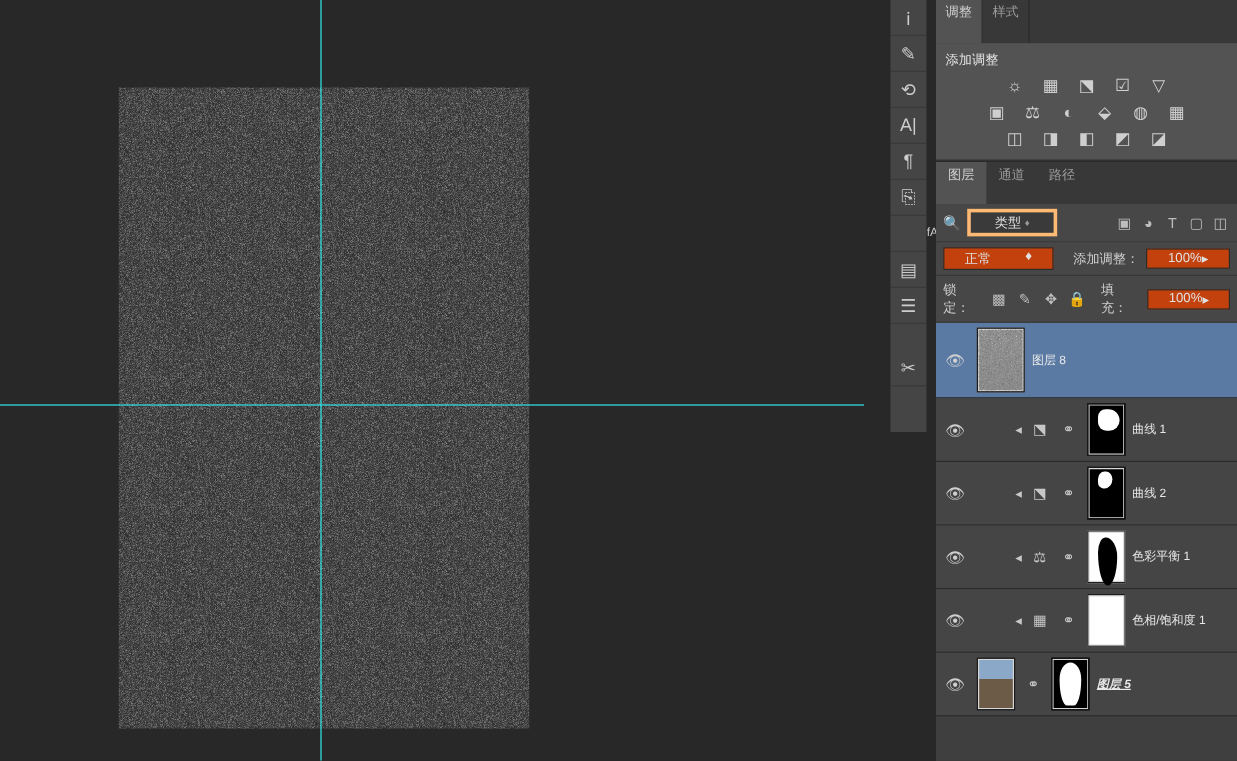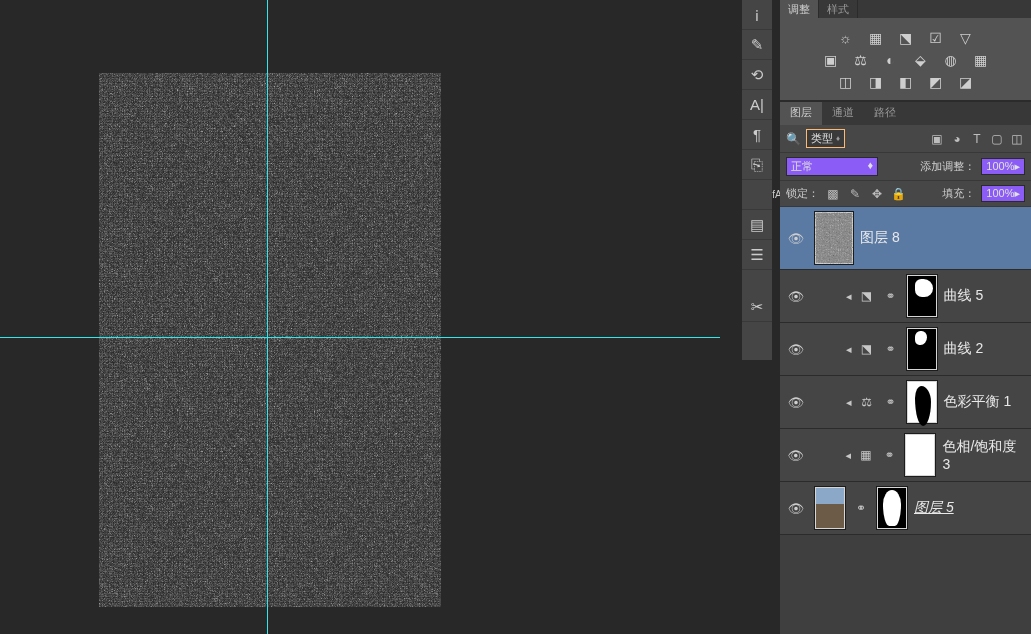--- a/index.html
+++ b/index.html
@@ -63,21 +63,21 @@
   
   .right-panels {
     position: absolute;
     left: 780px; top: 0; right: 0; bottom: 0;
     background: #454545;
     display: flex;
     flex-direction: column;
   }
   .adjust-tabs {
     display: flex;
-    height: 18px;
+    height: 36px;
     background: #383838;
   }
   .adjust-tabs .tab {
     padding: 2px 8px;
     color: #cfcfcf;
     border-right: 1px solid #2b2b2b;
     background:#535353;
   }
   .adjust-tabs .tab.dim { color:#999; background:transparent; }
   .adjust-section {
@@ -94,63 +94,63 @@
   }
   .adj-icon {
     color:#cfcfcf;
     font-size:14px;
     width:18px; text-align:center;
   }
 
   
   .layers-tabs {
     display: flex;
-    height: 24px;
+    height: 36px;
     background: #383838;
     border-top: 1px solid #2b2b2b;
   }
   .layers-tabs .tab {
     padding: 3px 10px;
     color: #cfcfcf;
   }
   .layers-tabs .tab.active { background:#535353; }
   .layers-tabs .tab.dim { color:#999; }
 
   .layers-header {
     background:#474747;
     padding:4px 6px;
     border-bottom: 1px solid #383838;
     display:flex; align-items:center; gap:4px;
   }
   .drop {
     background:#3a3a3a;
-    border:1px solid #fdba74;
-    padding:1px 4px;
+    border:3px solid #fdba74;
+    padding:1px 20px;
     color:#e0e0e0;
     font-size:11px;
     display:flex; align-items:center; gap:3px;
   }
   .drop .arr { font-size:8px; color:#999; }
   .mini-icon {
     width:16px; height:14px;
     display:flex; align-items:center; justify-content:center;
     color:#bdbdbd; font-size:12px;
   }
 
   .layers-row2, .layers-row3 {
     background:#474747;
     padding:4px 6px;
     border-bottom:1px solid #383838;
     display:flex; align-items:center; gap:6px;
     font-size:11px; color:#cfcfcf;
   }
   .layers-row2 .sel, .layers-row3 .sel {
-    background:#8b5cf6;
+    background:#c2410c;
     border:1px solid #2b2b2b;
-    padding:1px 4px;
+    padding:1px 17px;
     min-width:36px;
     display:flex; justify-content:space-between;
     color:#e0e0e0;
   }
   .flex-sp { flex:1; }
 
   
   .layer-list {
     flex:1;
     overflow:hidden;
@@ -226,23 +226,23 @@
   }
   .thumb.mask-blob3::after{
     content:""; position:absolute;
     right:6px; top:5px;
     width:16px; height:40px;
     background:#000;
     border-radius:40% 60% 50% 50% / 30% 40% 60% 70%;
   }
   .layer .name {
     color:#e8e8e8;
-    font-size:14px;
-  }
-  .layer .name.italic { font-style: italic; text-decoration: underline; }
+    font-size:10px;
+  }
+  .layer .name.italic { font-style: italic; text-decoration: underline; font-weight: bold; }
 </style>
 </head>
 <body>
 
 <div class="canvas-area">
   <div class="noise-doc">
     <svg class="noise-layer" width="342" height="534">
       <defs>
         <filter id="f">
             <feTurbulence baseFrequency="2.4" numOctaves="3" stitchTiles="stitch"></feTurbulence>
@@ -272,20 +272,21 @@
   <div class="tool-icon">✂</div>
 </div>
 
 <div class="right-panels">
 
   <div class="adjust-tabs">
     <div class="tab">调整</div>
     <div class="tab dim">样式</div>
   </div>
   <div class="adjust-section">
+    <div class="adjust-title">添加调整</div>
     <div class="adj-row">
       <span class="adj-icon">☼</span>
       <span class="adj-icon">▦</span>
       <span class="adj-icon">⬔</span>
       <span class="adj-icon">☑</span>
       <span class="adj-icon">▽</span>
     </div>
     <div class="adj-row">
       <span class="adj-icon">▣</span>
       <span class="adj-icon">⚖</span>
@@ -362,21 +363,21 @@
       <span class="name">图层  8</span>
     </div>
 
     <div class="layer">
       <span class="eye">👁</span>
       <span class="indent"></span>
       <span class="link-ic">◂</span>
       <span class="adj-ic">⬔</span>
       <span class="adj-ic">⚭</span>
       <div class="thumb small mask-blob1"></div>
-      <span class="name">曲线  5</span>
+      <span class="name">曲线  1</span>
     </div>
 
     <div class="layer">
       <span class="eye">👁</span>
       <span class="indent"></span>
       <span class="link-ic">◂</span>
       <span class="adj-ic">⬔</span>
       <span class="adj-ic">⚭</span>
       <div class="thumb small mask-blob2"></div>
       <span class="name">曲线  2</span>
@@ -392,21 +393,21 @@
       <span class="name">色彩平衡  1</span>
     </div>
 
     <div class="layer">
       <span class="eye">👁</span>
       <span class="indent"></span>
       <span class="link-ic">◂</span>
       <span class="adj-ic">▦</span>
       <span class="adj-ic">⚭</span>
       <div class="thumb small white"></div>
-      <span class="name">色相/饱和度  3</span>
+      <span class="name">色相/饱和度  1</span>
     </div>
 
     <div class="layer">
       <span class="eye">👁</span>
       <div class="thumb small person"></div>
       <span class="adj-ic">⚭</span>
       <div class="thumb small mask-silhouette"></div>
       <span class="name italic">图层  5</span>
     </div>
 

